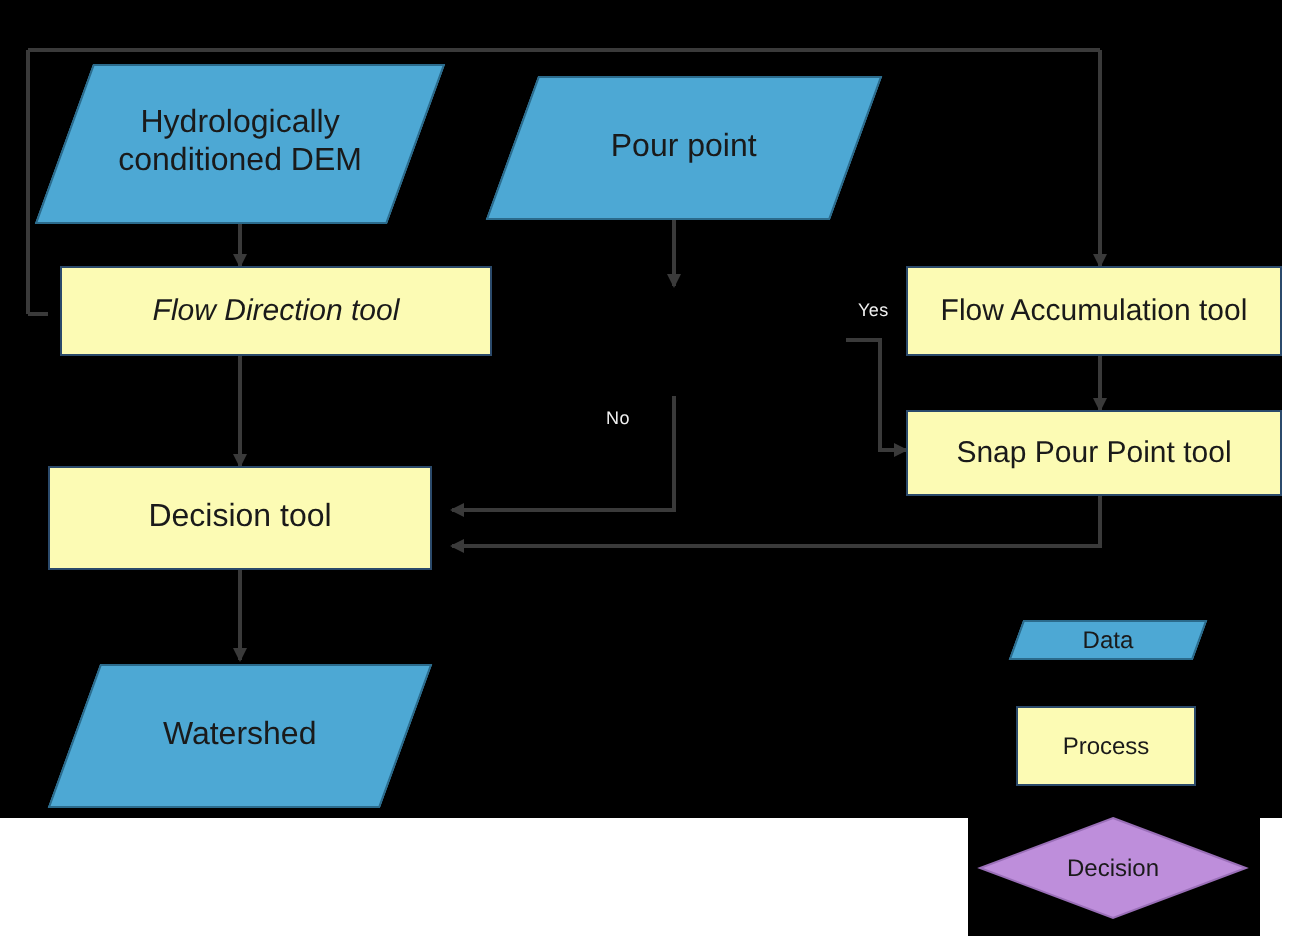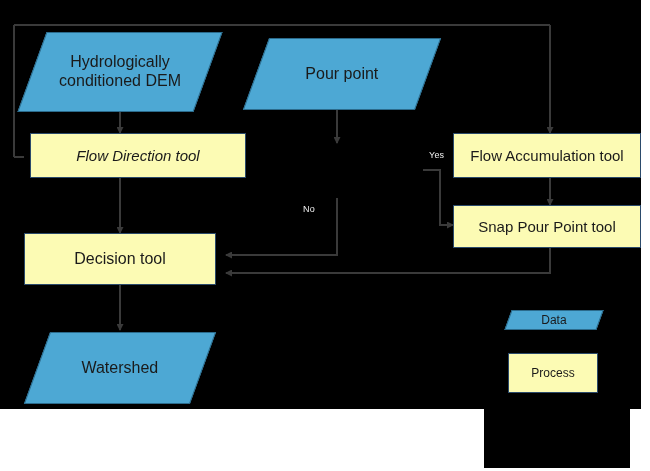--- a/index.html
+++ b/index.html
@@ -159,14 +159,20 @@
   <div class="edge-label" style="left:303px; top:204px;">No</div>
 
   <div class="legend-item node data-shape" style="left:508px; top:310px; width:92px; height:20px; font-size:12px;">
     <span class="lbl">Data</span>
   </div>
 
   <div class="legend-item node proc-shape" style="left:508px; top:353px; width:90px; height:40px; font-size:12px;">
     <span class="lbl">Process</span>
   </div>
 
+  <div class="dec-wrap" style="left:490px; top:409px; width:133px; height:50px;">
+    <svg width="133" height="50" viewBox="0 0 133 50">
+      <polygon points="66.5,0 133,25 66.5,50 0,25" fill="#BE8EDB" stroke="#9a6fb8" stroke-width="1"></polygon>
+    </svg>
+    <span class="lbl" style="font-size:12px;">Decision</span>
+  </div>
 
 </div>
 
 </body></html>

